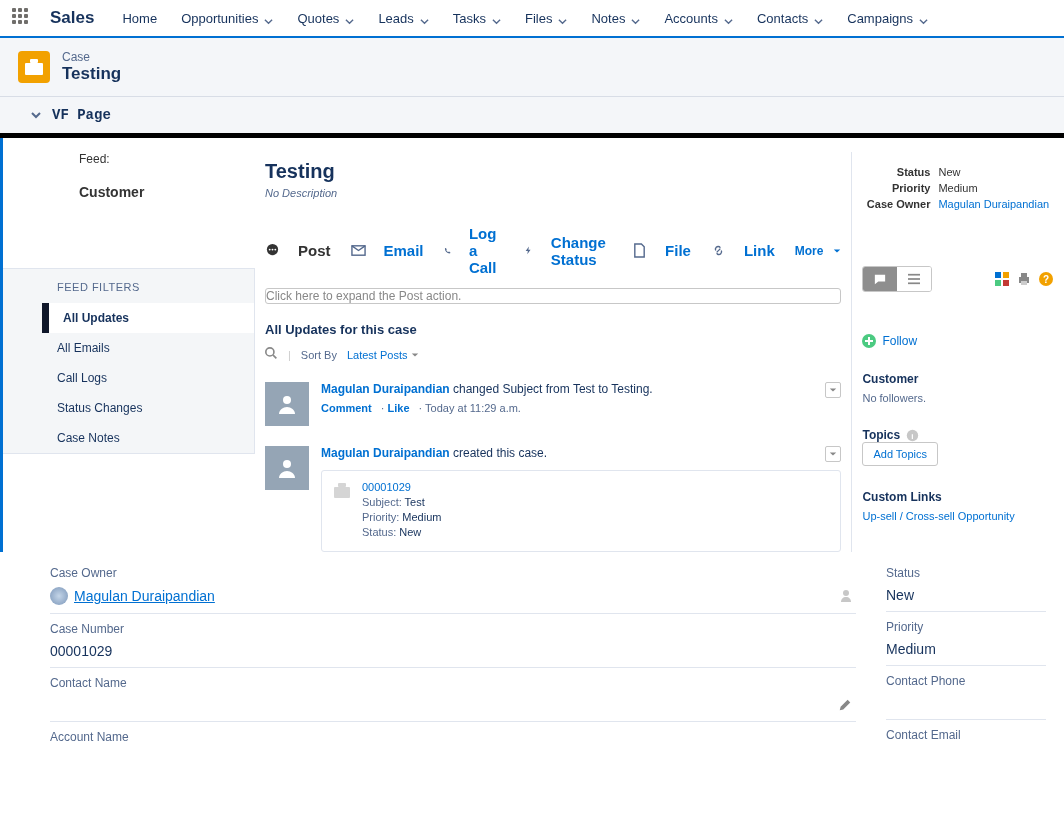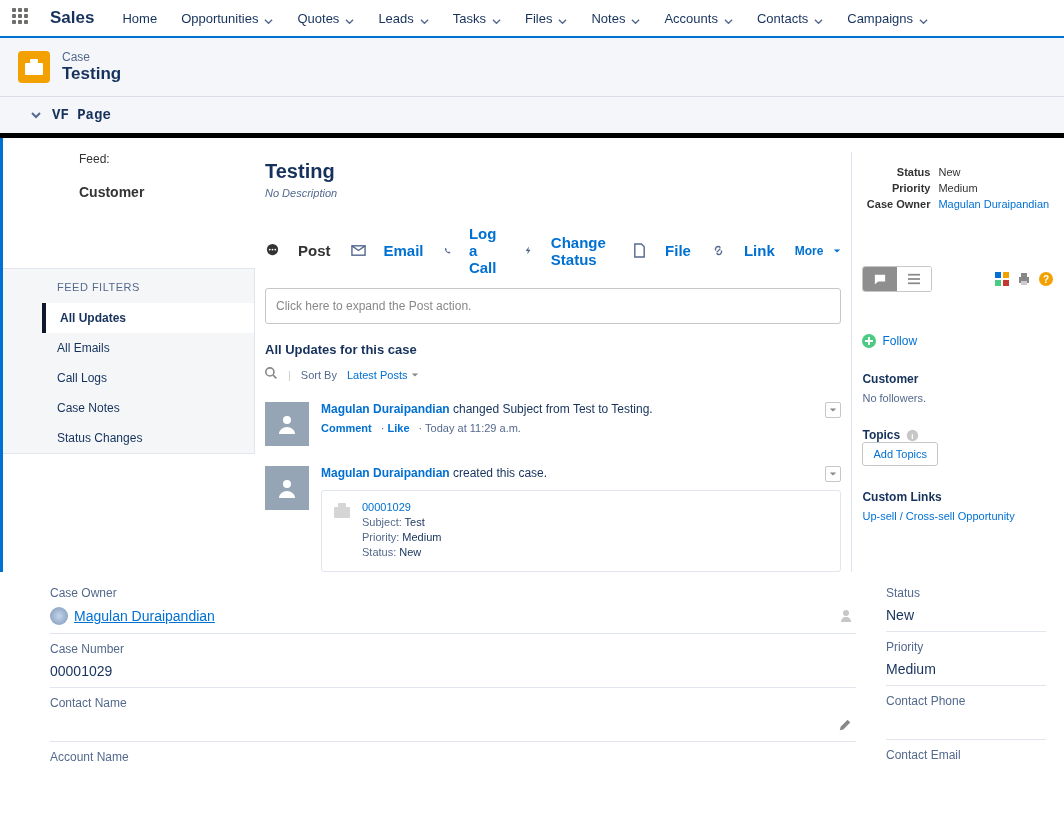--- a/index.html
+++ b/index.html
@@ -28,33 +28,33 @@
 .mid-title { font-size: 20px; font-weight: 700; margin-top: 8px; }
 .mid-desc { font-size: 11px; color: #54698d; font-style: italic; margin-top: 4px; }
 .right-col { width: 226px; padding: 14px 10px 0 10px; }
 .kv { display: flex; font-size: 11px; margin-bottom: 4px; }
 .kv .k { flex: 0 0 76px; text-align: right; color: #333; font-weight: 600; padding-right: 8px; }
 .kv .v { color: #333; }
 .kv .v.link { color: #0070d2; cursor: pointer; }
 .filters-block { margin-top: 68px; background: #f4f6f8; border: 1px solid #e0e5ee; border-left: none; width: 252px; }
 .filters-header { font-size: 11px; color: #54698d; padding: 12px 14px 10px; letter-spacing: 0.5px; }
 .filter-item { padding: 8px 14px; font-size: 12px; cursor: pointer; }
-.filter-item.active { background: #fff; font-weight: 700; border-left: 4px solid #0f172a; margin-left: -1px; }
+.filter-item.active { background: #fff; font-weight: 700; border-left: 7px solid #0f172a; margin-left: -1px; }
 .actions-row { display: flex; justify-content: space-between; align-items: center; margin-top: 20px; }
 .tabs-row { display: flex; gap: 20px; align-items: center; padding: 6px 0; }
 .tab { display: flex; align-items: center; gap: 18px; font-size: 15px; font-weight: 600; cursor: pointer; color: #0070d2; }
 .tab.active-tab { color: #333; }
 .tab .ticon { width: 15px; height: 15px; display: flex; align-items: center; justify-content: center; }
 .more-drop { color: #0070d2; display: flex; align-items: center; gap: 10px; cursor: pointer; font-size: 12px; font-weight: 600; }
 .view-toggle { display: flex; border: 1px solid #c7c7c7; border-radius: 3px; overflow: hidden; }
 .vt-btn { width: 34px; height: 24px; display: flex; align-items: center; justify-content: center; cursor: pointer; background: #fff; }
 .vt-btn.active { background: #8e8e8e; }
 .right-icons { display: flex; gap: 6px; align-items: center; }
 .ricon { width: 16px; height: 16px; cursor: pointer; }
-.post-box { border: 1px solid #c7c7c7; border-radius: 3px; padding: 10px; color: #888; font-size: 12px; margin-top: 6px; cursor: text; position: relative; }
+.post-box { border: 1px solid #c7c7c7; border-radius: 3px; color: #888; font-size: 12px; margin-top: 6px; cursor: text; position: relative; }
 .section-h { font-size: 13px; font-weight: 700; margin-top: 18px; }
 .sort-row { display: flex; align-items: center; gap: 10px; margin-top: 10px; font-size: 11px; color: #54698d; }
 .sort-link { color: #0070d2; cursor: pointer; display: flex; align-items: center; gap: 4px; }
 .feed-item { display: flex; gap: 12px; margin-top: 20px; position: relative; }
 .avatar { width: 44px; height: 44px; background: #95a5b5; display: flex; align-items: center; justify-content: center; }
 .avatar svg { fill: #fff; }
 .fi-body { flex: 1; font-size: 12px; }
 .fi-author { color: #0070d2; font-weight: 600; cursor: pointer; }
 .fi-actions { margin-top: 6px; color: #54698d; font-size: 11px; }
 .fi-actions a { color: #0070d2; cursor: pointer; margin-right: 6px; font-weight: bold; }
@@ -185,22 +185,22 @@
 <div class="feed-wrap">
 <div class="feed-top">
   <div class="left-col">
     <div class="feed-lbl">Feed:</div>
     <div class="cust-lbl">Customer</div>
     <div class="filters-block" style="margin-left:-76px;padding-left:40px;">
       <div class="filters-header">FEED FILTERS</div>
       <div class="filter-item active">All Updates</div>
       <div class="filter-item">All Emails</div>
       <div class="filter-item">Call Logs</div>
+      <div class="filter-item">Status Changes</div>
       <div class="filter-item">Case Notes</div>
-      <div class="filter-item">Status Changes</div>
     </div>
   </div>
 
   <div class="mid-col">
     <div class="mid-title">Testing</div>
     <div class="mid-desc">No Description</div>
 
     <div class="actions-row">
       <div class="tabs-row">
         <div class="tab active-tab">

